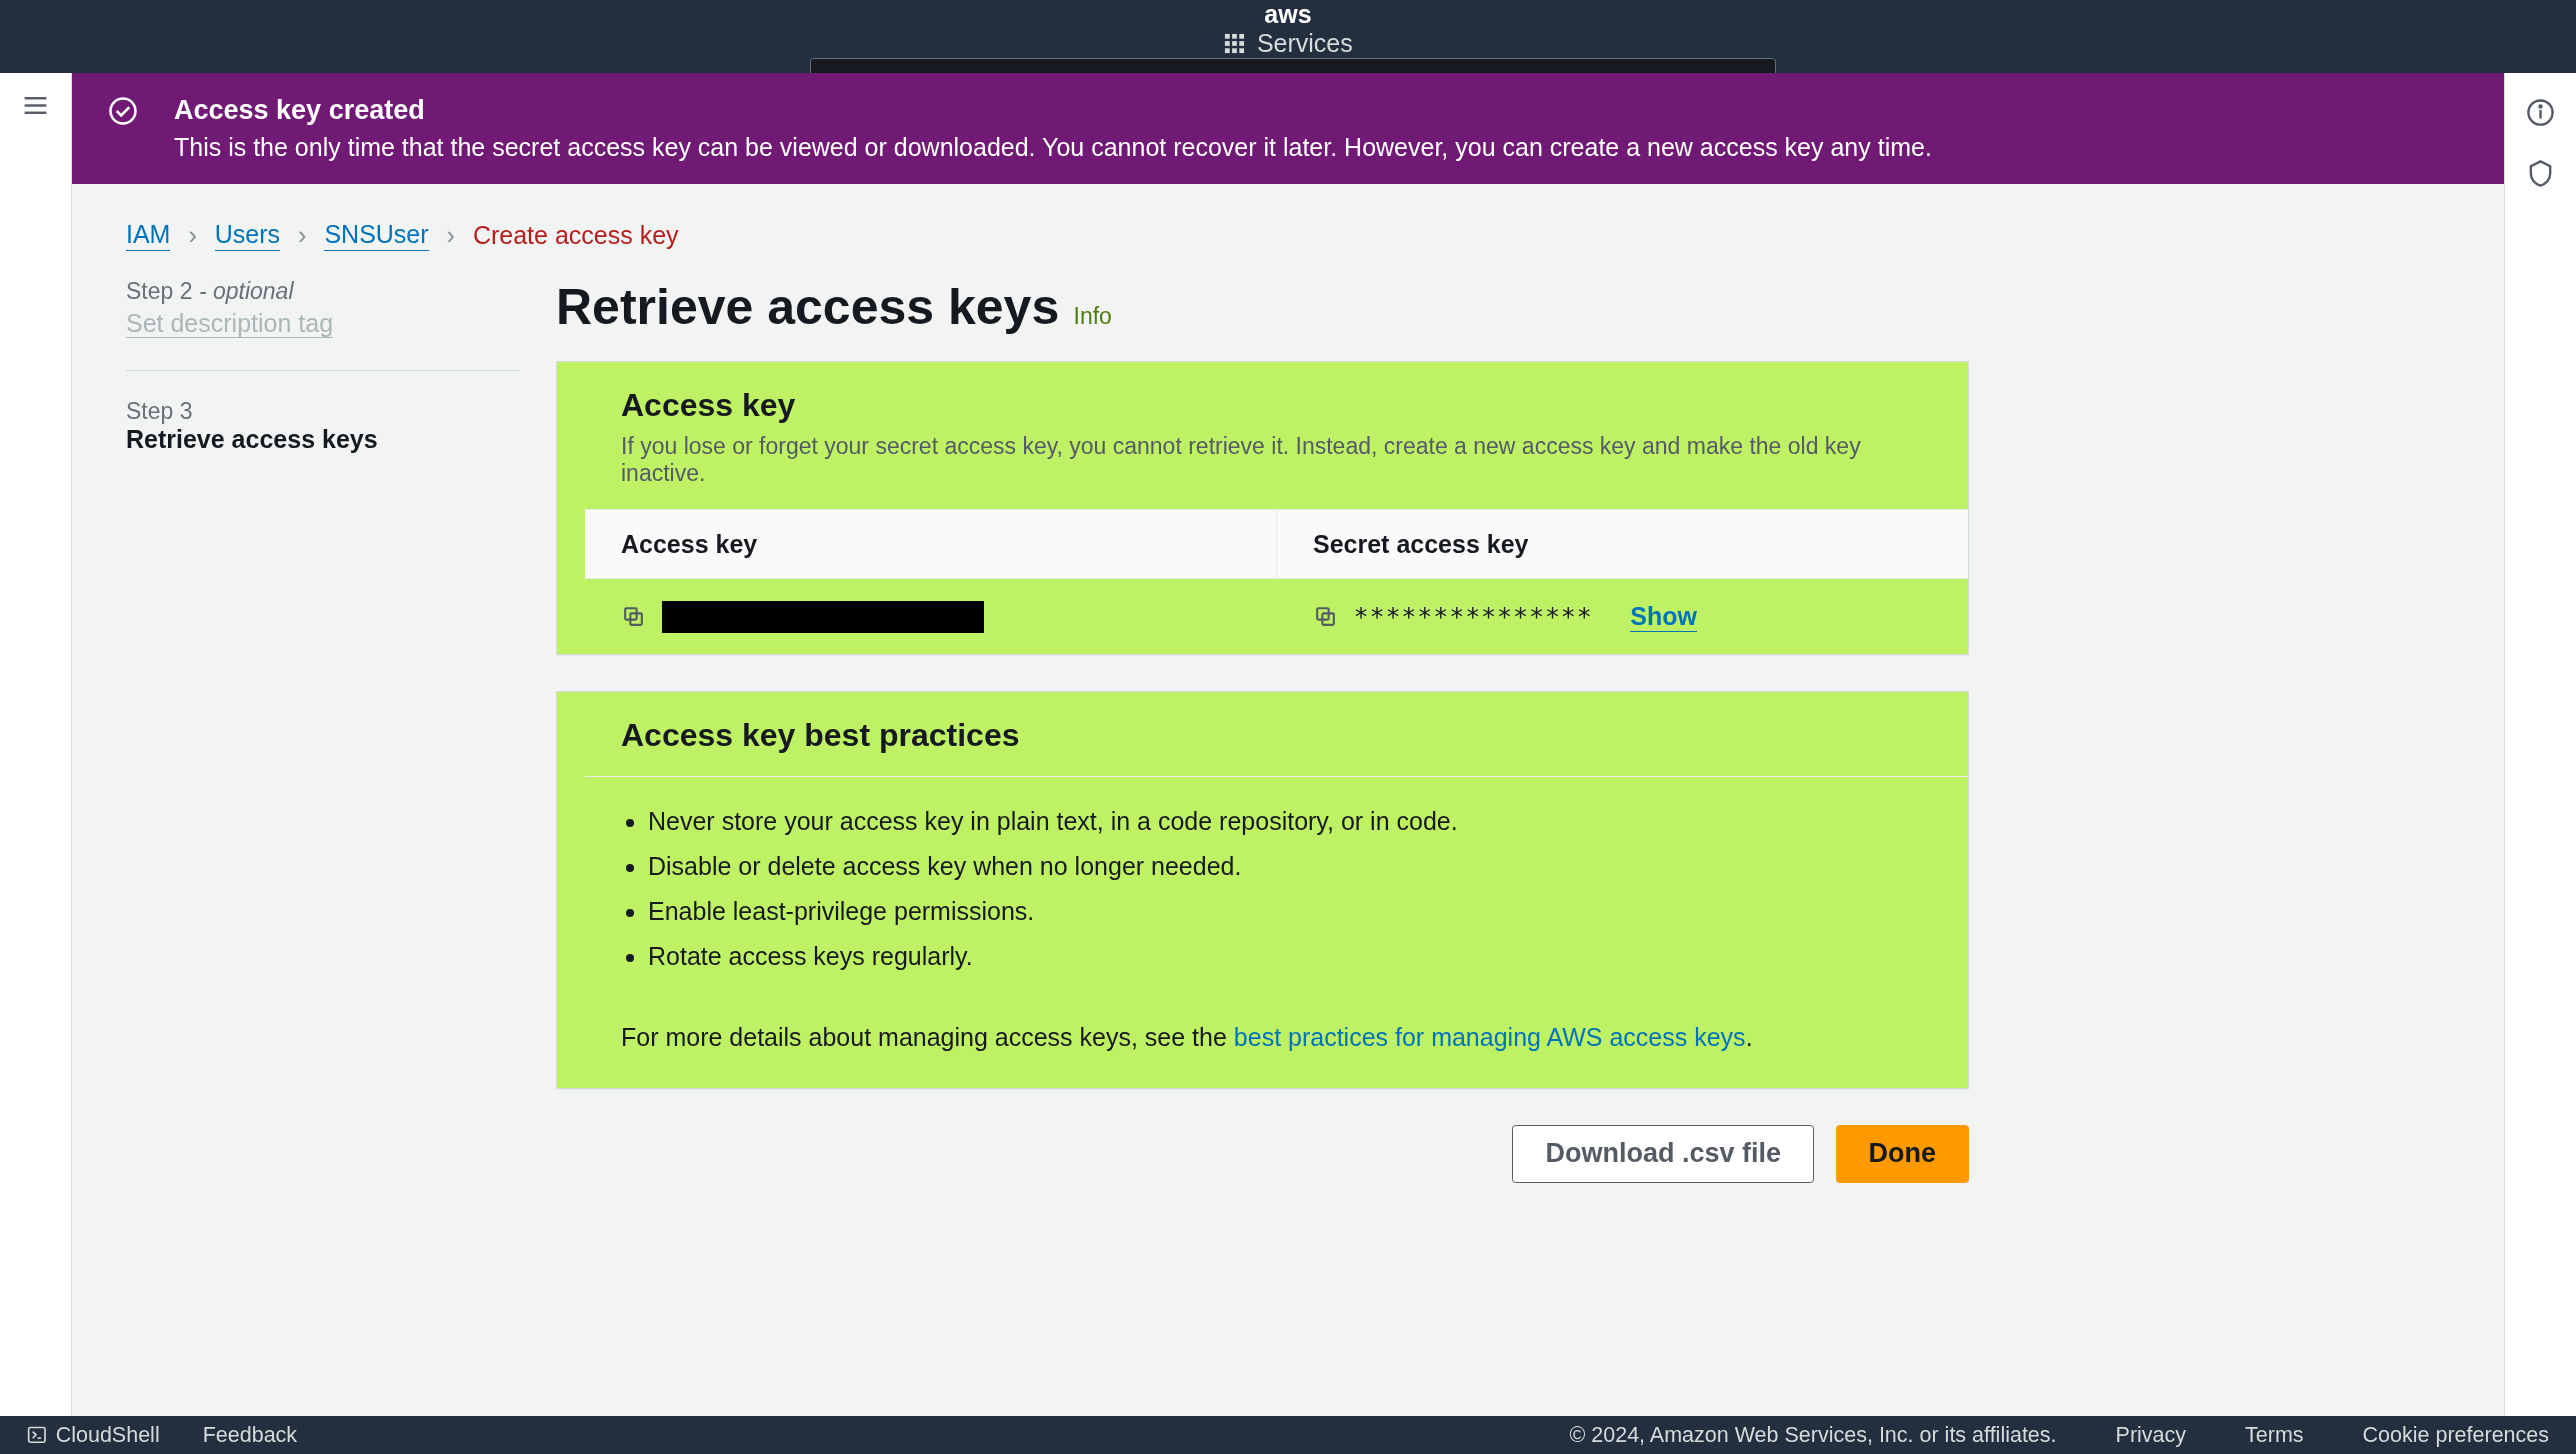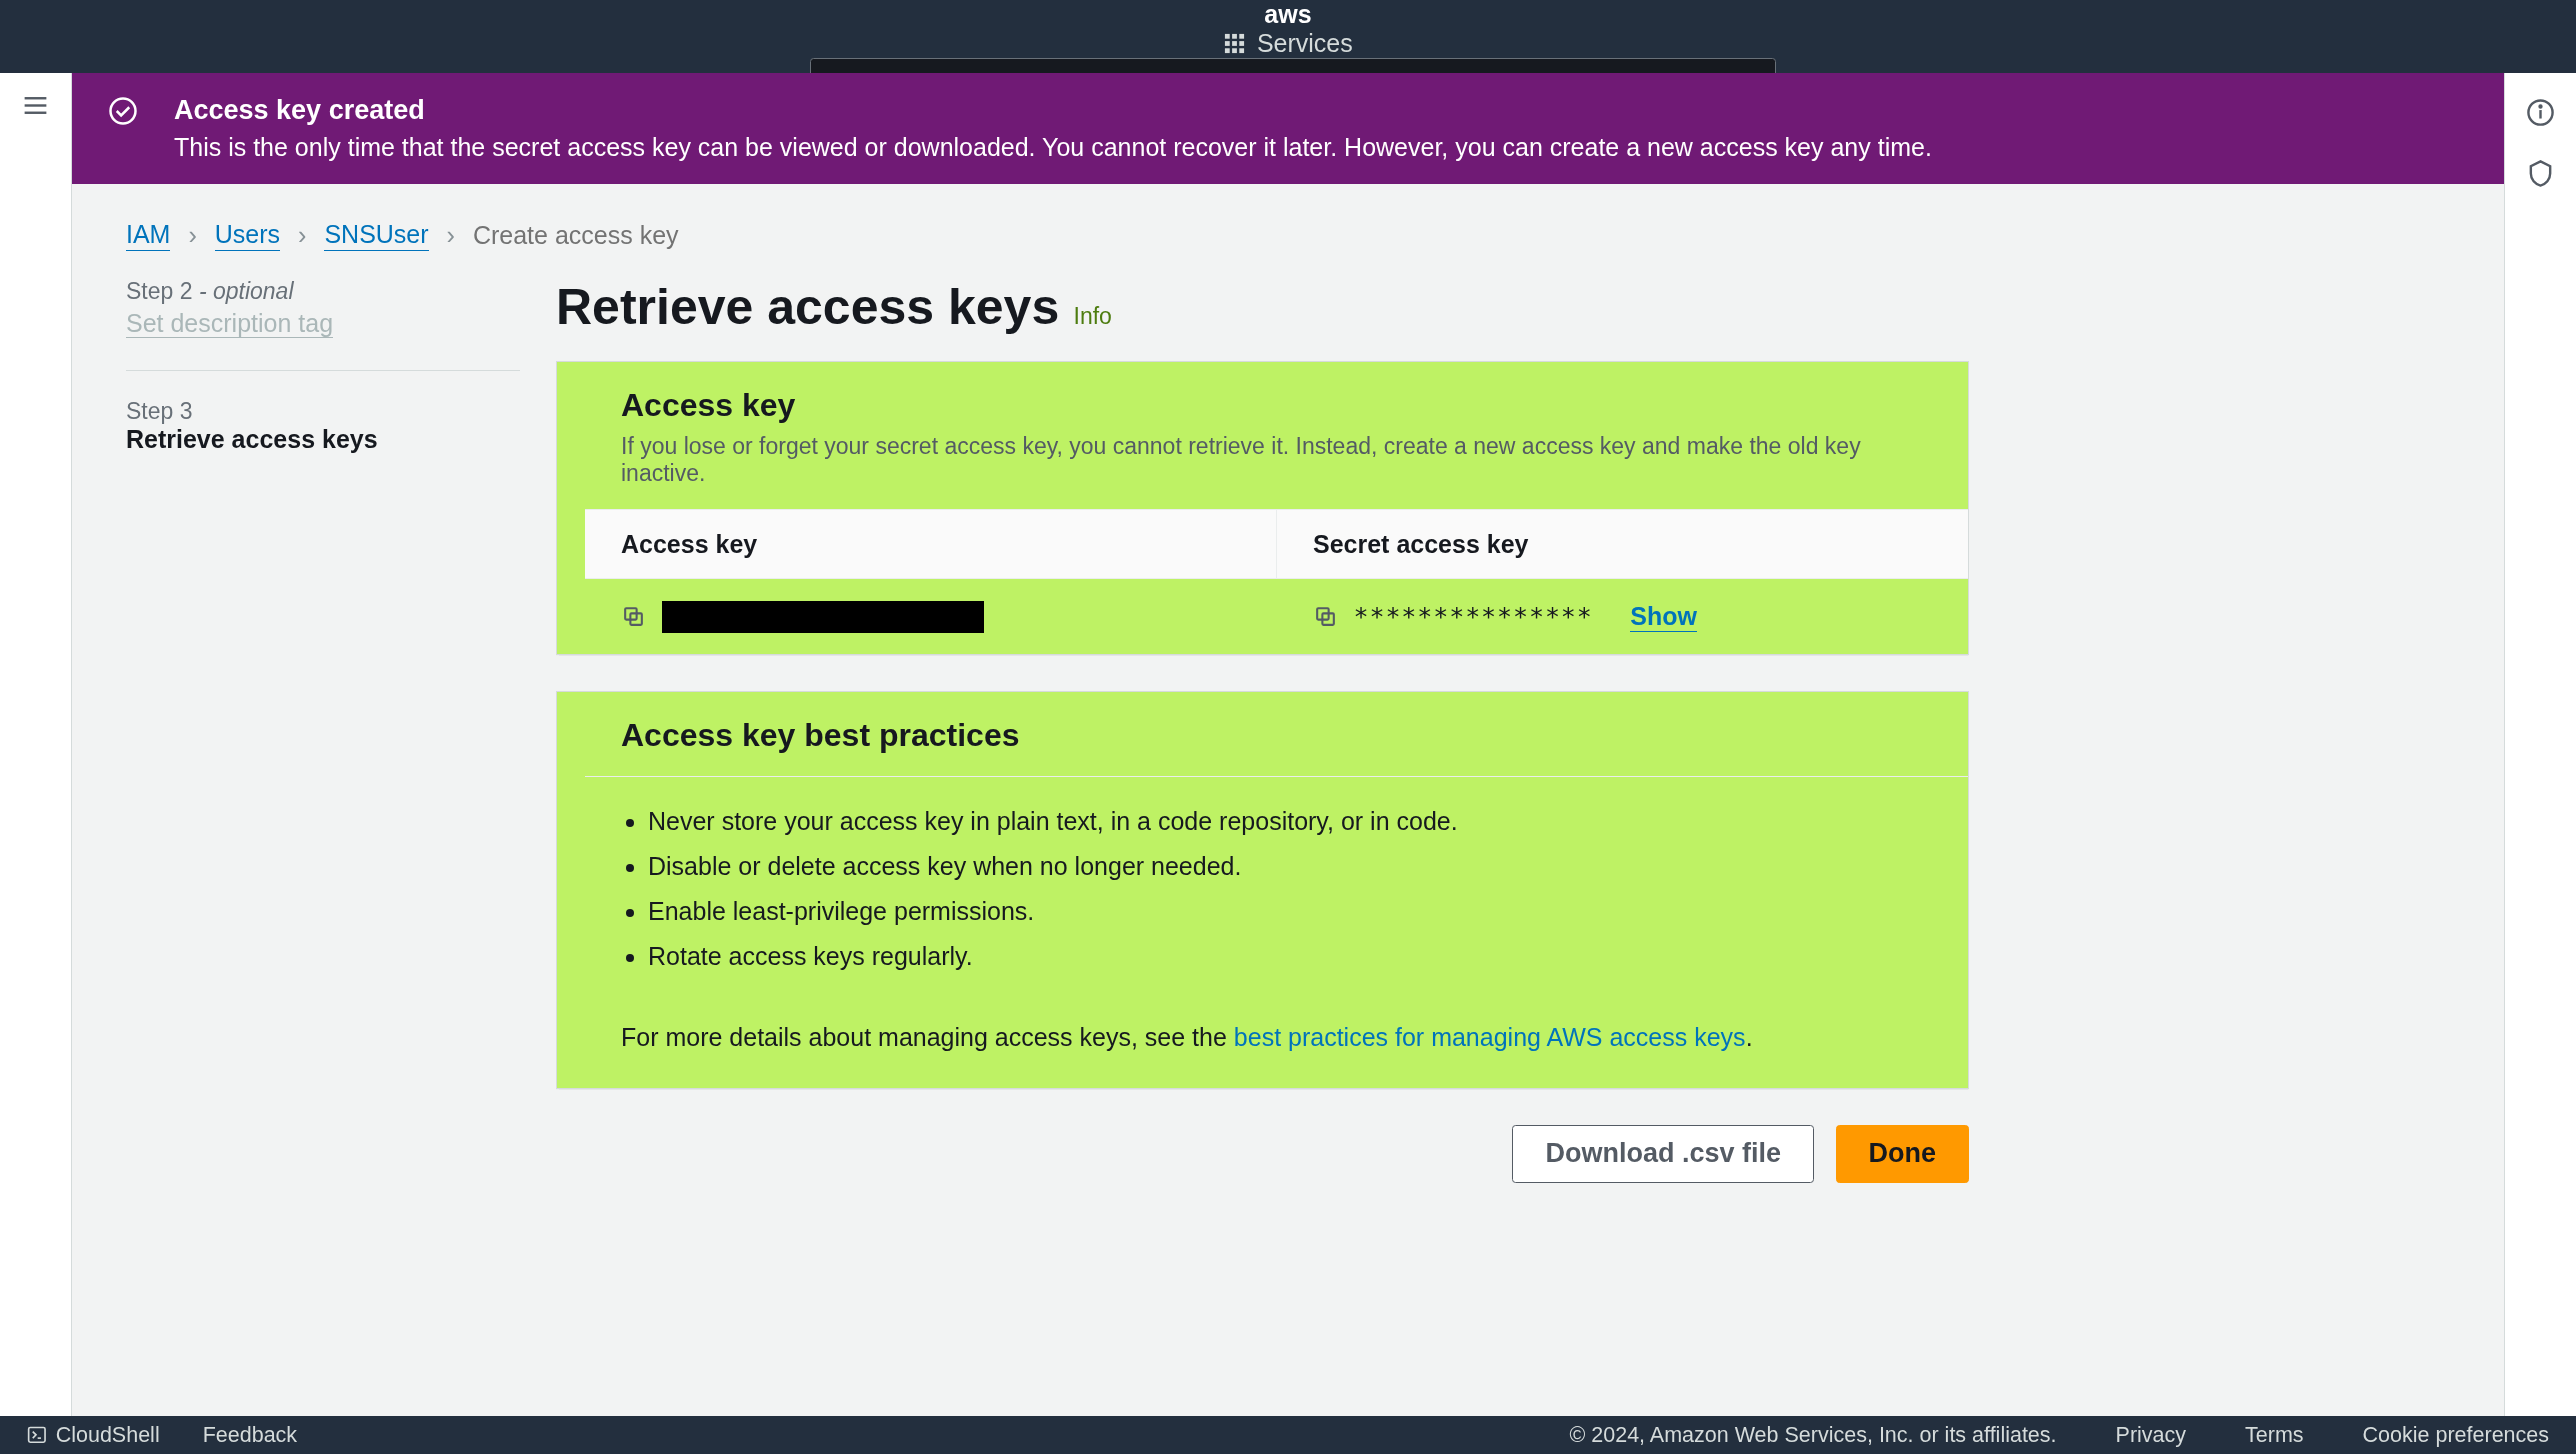--- a/index.html
+++ b/index.html
@@ -92,21 +92,21 @@
 .banner .banner-text { font-size: 25px; margin-top: 5.4px; }
 
 
 .breadcrumb {
   padding: 36px 54px 27px 54px;
   font-size: 25px; color: #545b64;
   display: flex; align-items: center; gap: 18px;
 }
 .breadcrumb a { color: #0073bb; text-decoration: none; border-bottom: 0.9px solid #0073bb; padding-bottom: 1.8px; }
 .breadcrumb .sep { color: #879196; }
-.breadcrumb .current { color: #737373; }
+.breadcrumb .current { color: #b91c1c; }
 
 
 .content { display: flex; padding: 0 54px 54px 54px; gap: 36px; }
 .steps { width: 394px; }
 .step-block { padding: 0 0 27px 0; border-bottom: 0.9px solid #d5dbdb; margin-bottom: 27px; }
 .step-block:last-child { border-bottom: none; }
 .step-label { color: #687078; font-size: 23px; }
 .step-label .optional { font-style: italic; }
 .step-link { color: #aab7b8; font-size: 25px; border-bottom: 0.9px solid #aab7b8; display: inline; line-height: 1.5; }
 .step-current { color: #16191f; font-size: 25px; font-weight: 700; }

